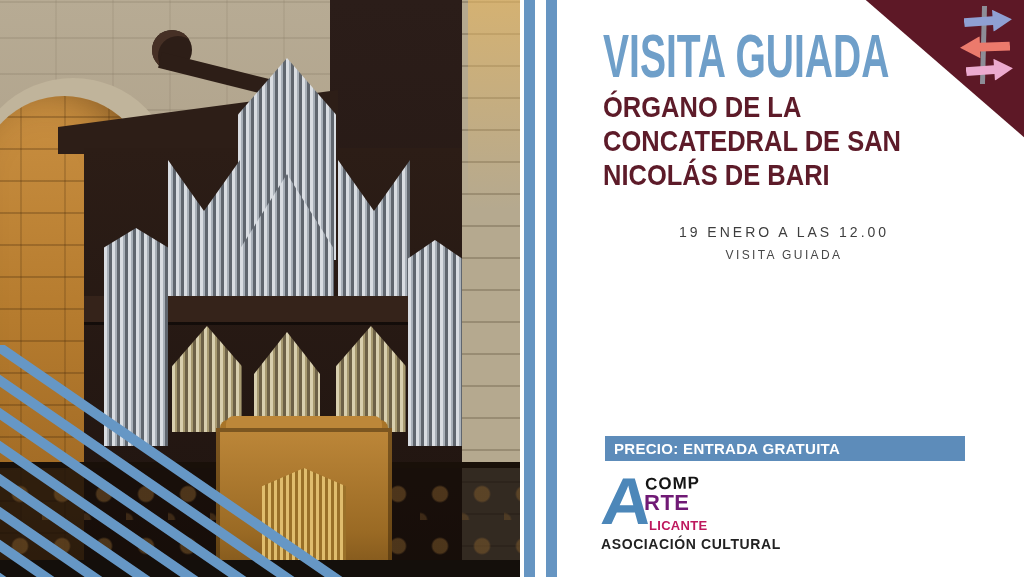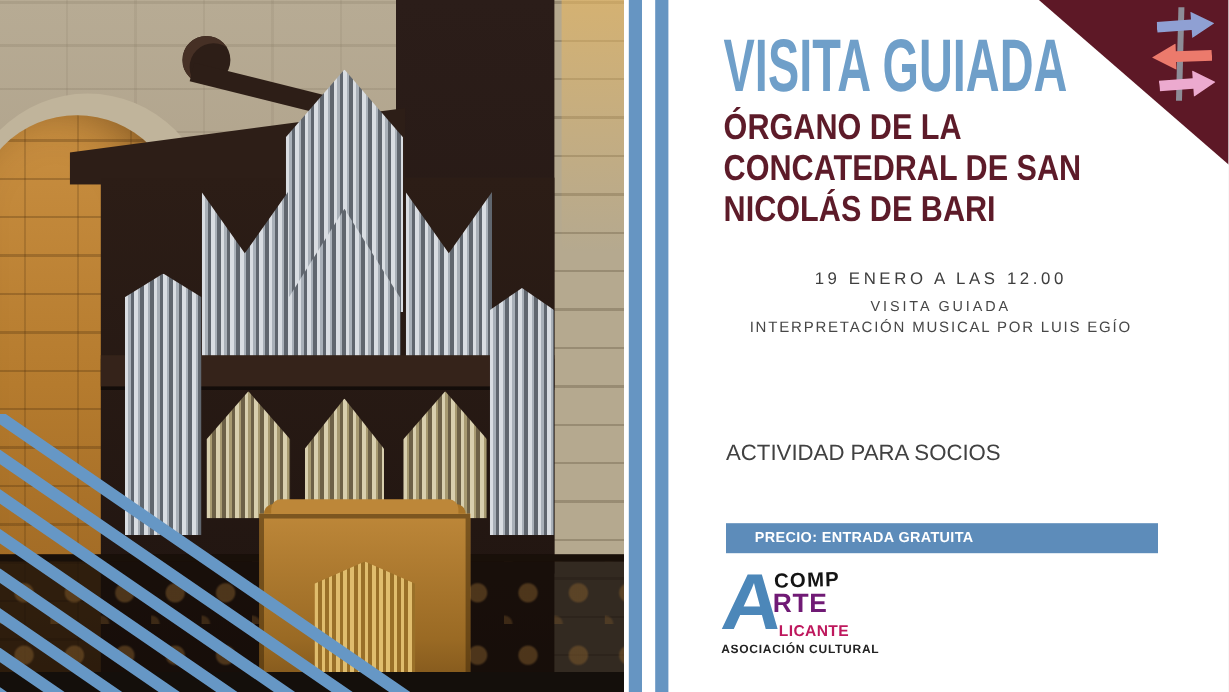--- a/index.html
+++ b/index.html
@@ -105,35 +105,35 @@
   .heading span { display:block; }
 
   .date-block { position:absolute; left:605px; top:224px; width:358px; text-align:center; color:#3e3e3e; }
   .date-main { font-size:14px; letter-spacing:3px; margin-bottom:8px; white-space:nowrap; }
   .date-sub  { font-size:12px; letter-spacing:2.4px; margin-bottom:4px; color:#474747; white-space:nowrap; }
   .date-det  { font-size:12.5px; letter-spacing:1.5px; color:#474747; white-space:nowrap; }
 
   .socios { position:absolute; left:605px; top:363px; color:#414141; font-size:18.5px; line-height:27px; }
 
   .price-bar { position:absolute; left:605px; top:436px; width:360px; height:25px; background:#5d8cba; }
-  .price-bar span { display:block; color:#ffffff; font-weight:700; font-size:12px; line-height:25px;
-    padding-left:24px; letter-spacing:.3px; white-space:nowrap; }
+  .price-bar span { display:block; color:#ffffff; font-weight:700; font-size:15px; line-height:25px;
+    padding-left:9px; letter-spacing:.3px; white-space:nowrap; }
 
   
   .logo { position:absolute; left:596px; top:460px; width:130px; height:100px; }
   .logo-a { position:absolute; left:9px; top:8px; color:#4c87b9; font-weight:700;
     font-size:66px; line-height:66px; transform:scaleX(1.05) skewX(-5deg); transform-origin:left top; }
   .logo-comp { position:absolute; left:49px; top:14px; color:#141414; font-weight:700;
     font-size:17px; letter-spacing:1px; transform:rotate(-1.5deg); white-space:nowrap; }
   .logo-rte { position:absolute; left:48px; top:30px; color:#701a75; font-weight:700;
     font-size:22px; letter-spacing:.5px; white-space:nowrap; }
   .logo-licante { position:absolute; left:53px; top:58px; color:#be185d; font-weight:700;
     font-size:13px; letter-spacing:.3px; white-space:nowrap; }
   .logo-tagline { position:absolute; left:5px; top:76px; color:#222222; font-weight:700;
-    font-size:10px; letter-spacing:.6px; white-space:nowrap; }
+    font-size:14px; letter-spacing:.6px; white-space:nowrap; }
 </style>
 </head>
 <body>
 
 <div class="canvas">
 
   <div class="photo">
     <div class="stone-joints"></div>
     <div class="arch-ring"></div>
     <div class="arch-opening"></div>
@@ -192,25 +192,23 @@
 
   <h2 class="heading">
     <span>ÓRGANO DE LA</span>
     <span>CONCATEDRAL DE SAN</span>
     <span>NICOLÁS DE BARI</span>
   </h2>
 
   <div class="date-block">
     <div class="date-main">19 ENERO A LAS 12.00</div>
     <div class="date-sub">VISITA GUIADA</div>
-    <div class="date-det">INTERPRETACIÓN MUSICAL POR LUIS EGÍO</div>
   </div>
 
   <div class="socios">
-    <div>ACTIVIDAD PARA SOCIOS</div>
   </div>
 
   <div class="price-bar">
     <span>PRECIO: ENTRADA GRATUITA</span>
   </div>
 
   <div class="logo">
     <div class="logo-a">A</div>
     <div class="logo-comp">COMP</div>
     <div class="logo-rte">RTE</div>

